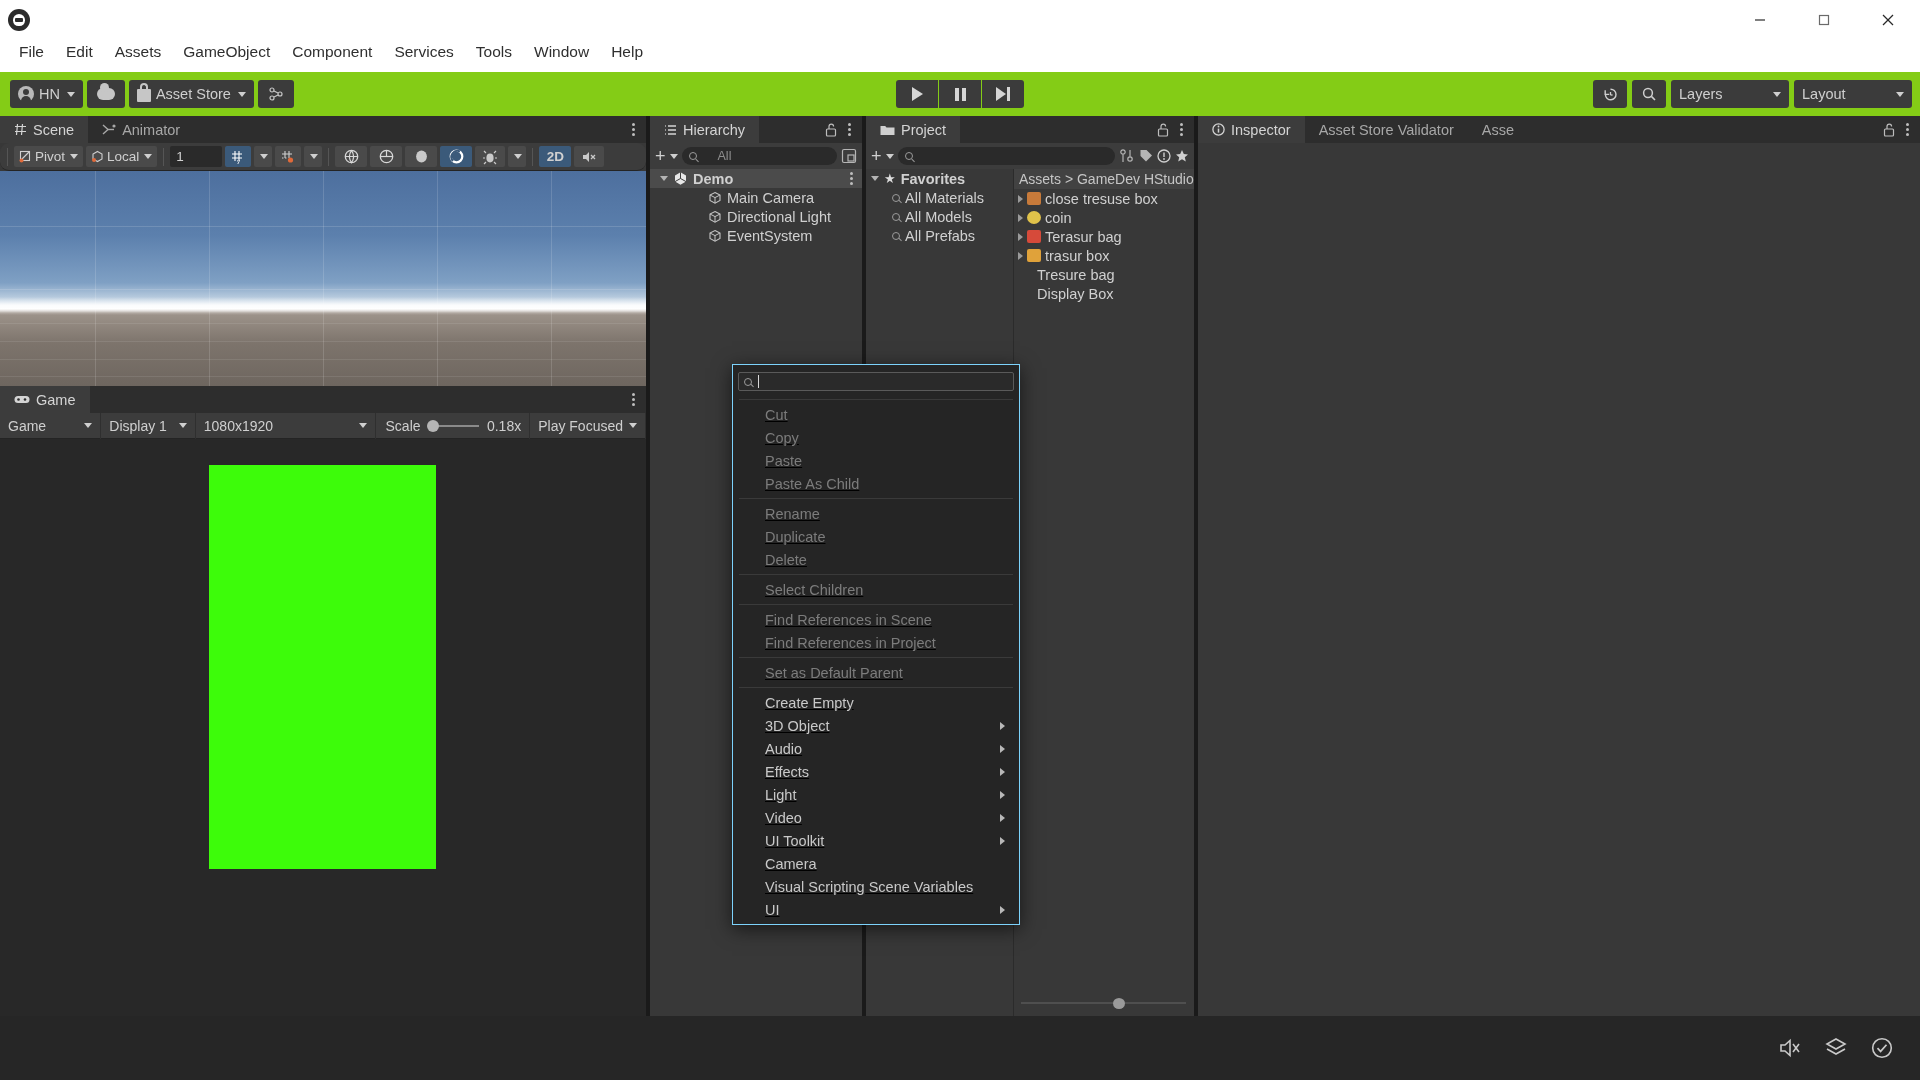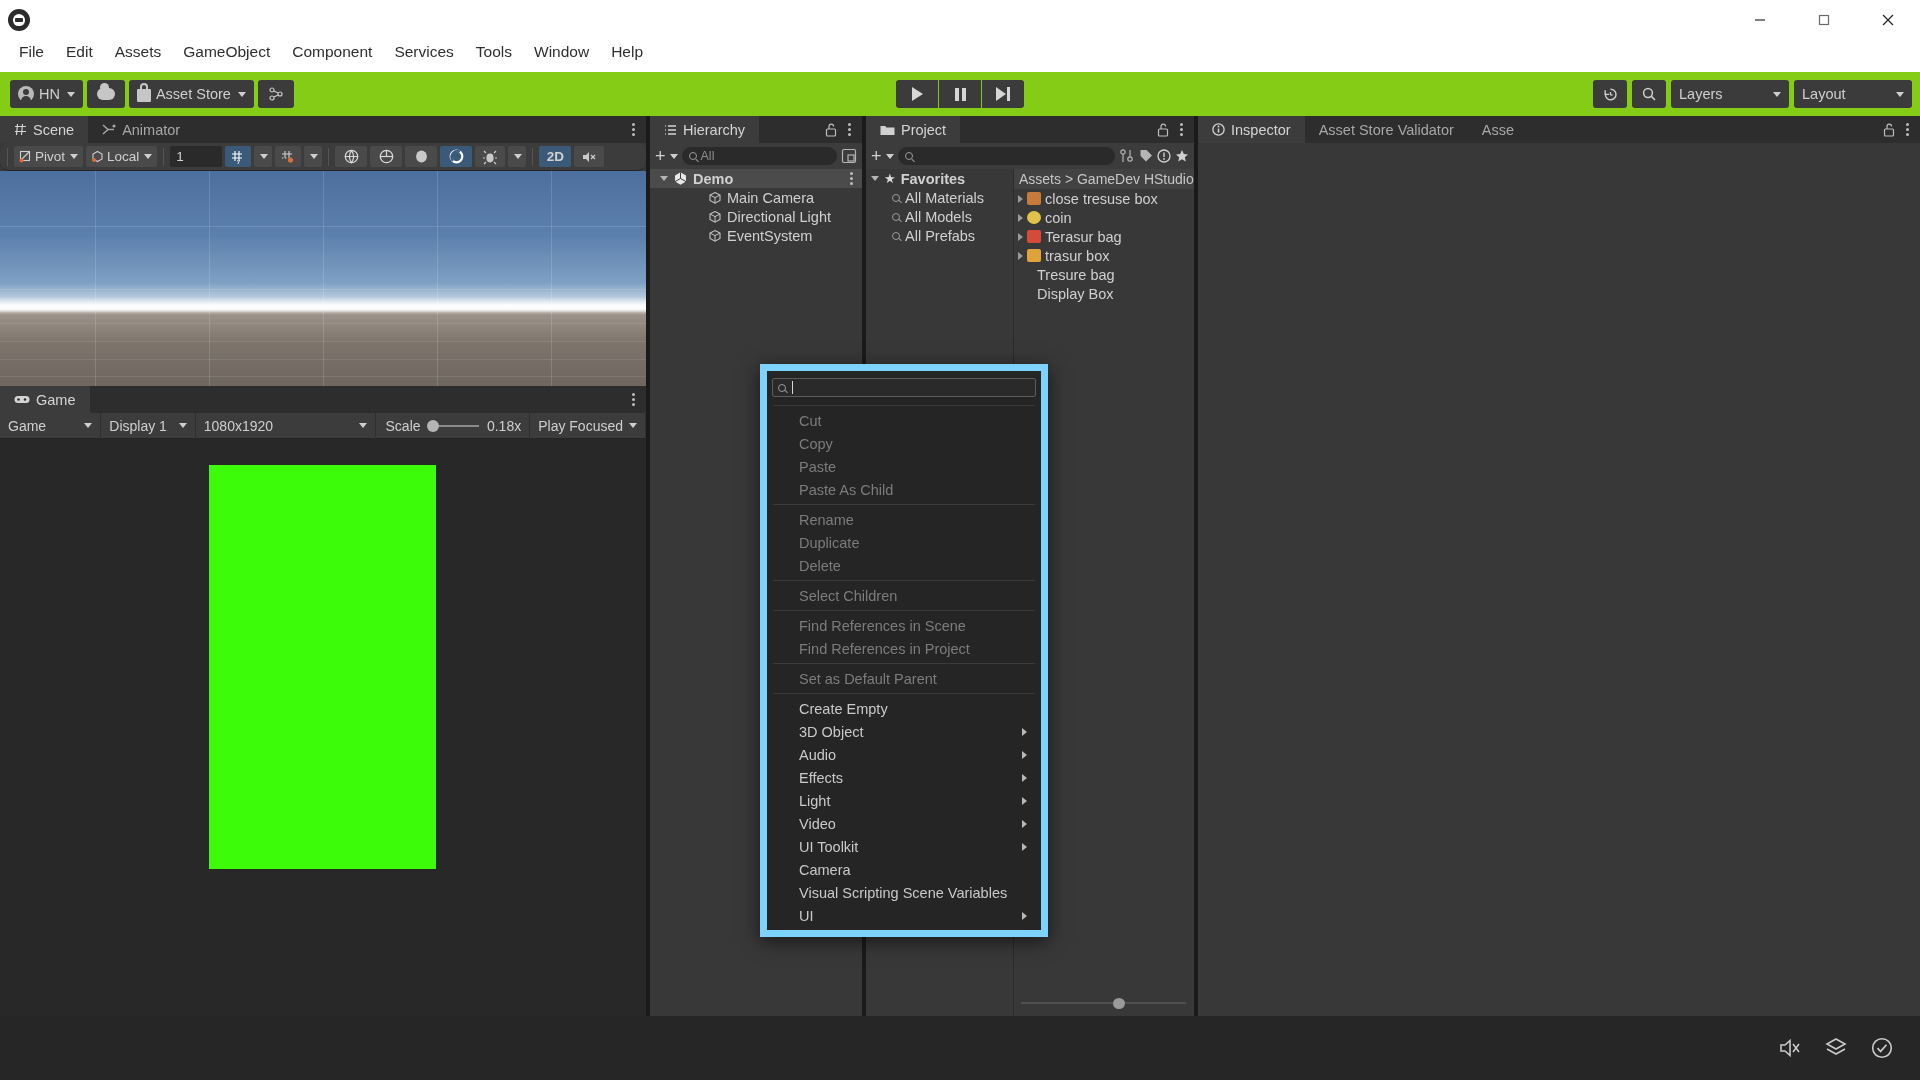--- a/index.html
+++ b/index.html
@@ -227,21 +227,21 @@
   
   #hier-panel { left: 650px; top: 0; width: 212px; height: 900px; background:#383838; }
   .hier-toolbar {
     height: 26px; background: #3c3c3c; display: flex; align-items: center;
     gap: 4px; padding: 0 5px;
   }
   .plus-btn { display: flex; align-items: center; gap: 2px; color: #d0d0d0; }
   .plus-glyph { font-size: 18px; line-height: 14px; color: #d0d0d0; }
   .search-box {
     flex: 1; height: 18px; background: #2a2a2a; border-radius: 9px;
-    display: flex; align-items: center; gap: 4px; padding: 0 7px;
+    display: flex; align-items: center; gap: 21px; padding: 0 7px;
     font-size: 12.5px; color: #8d8d8d;
   }
   .mag {
     width: 8px; height: 8px; border: 1.4px solid #9a9a9a; border-radius: 50%;
     position: relative; flex: none;
   }
   .mag::after {
     content:""; position:absolute; right:-3px; bottom:-2px; width:4px; height:1.4px;
     background:#9a9a9a; transform: rotate(45deg);
   }
@@ -294,24 +294,25 @@
 
   
   #insp-panel { left: 1198px; top: 0; width: 722px; height: 900px; background:#383838; }
   .insp-tabbar {
     height: 27px; background: #2d2d2d; display: flex; align-items: stretch; position:relative;
   }
   .insp-body { background: #383838; height: 873px; }
 
   
   .ctxmenu {
-    position: absolute; left: 760px; top: 248px; width: 288px;
-    background: #252525; border: 7px solid #7dd3fc;
+    position: absolute; left: 732px; top: 248px; width: 288px;
+    background: #252525; border: 1px solid #7dd3fc;
     box-shadow: 0 4px 18px rgba(0,0,0,.6); z-index: 50;
     padding: 4px 0 3px 0;
+    text-decoration: underline;
   }
   .ctx-search-wrap { padding: 3px 5px 5px 5px; }
   .ctx-search {
     height: 19px; background: #2a2a2a; border: 1px solid #5a5a5a;
     display: flex; align-items: center; gap: 4px; padding: 0 5px;
     border-radius: 2px;
   }
   .ctx-caret {
     width: 1px; height: 13px; background: #d8d8d8; margin-left: 2px;
   }

